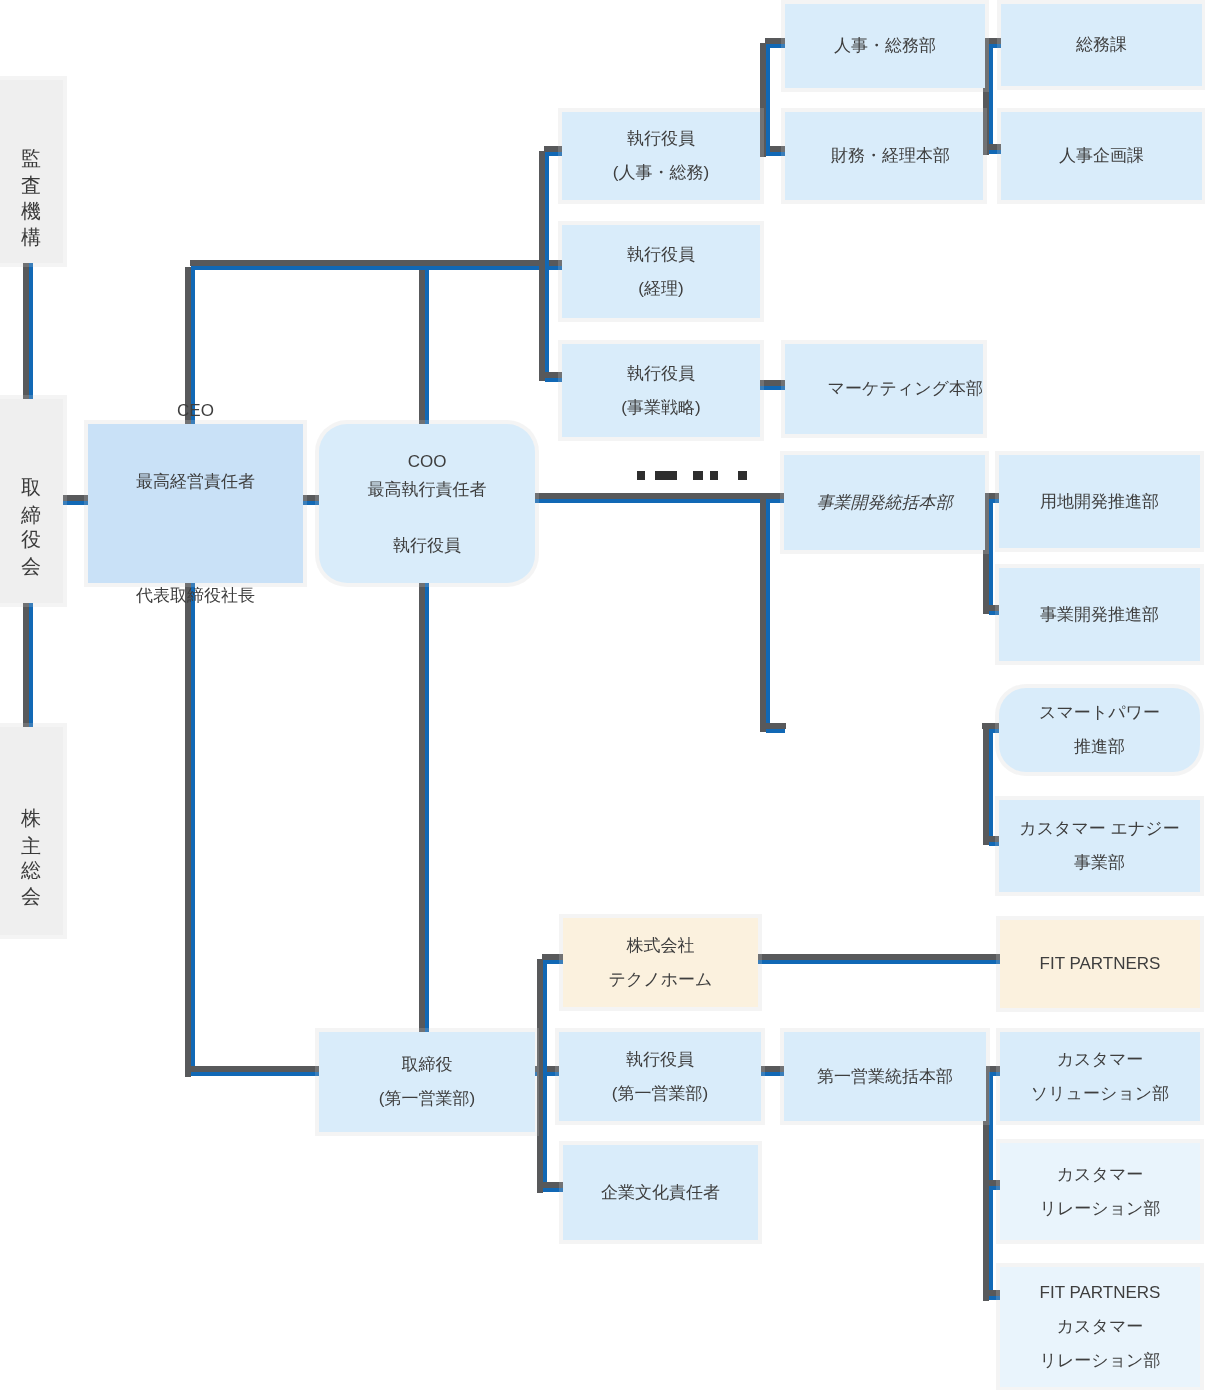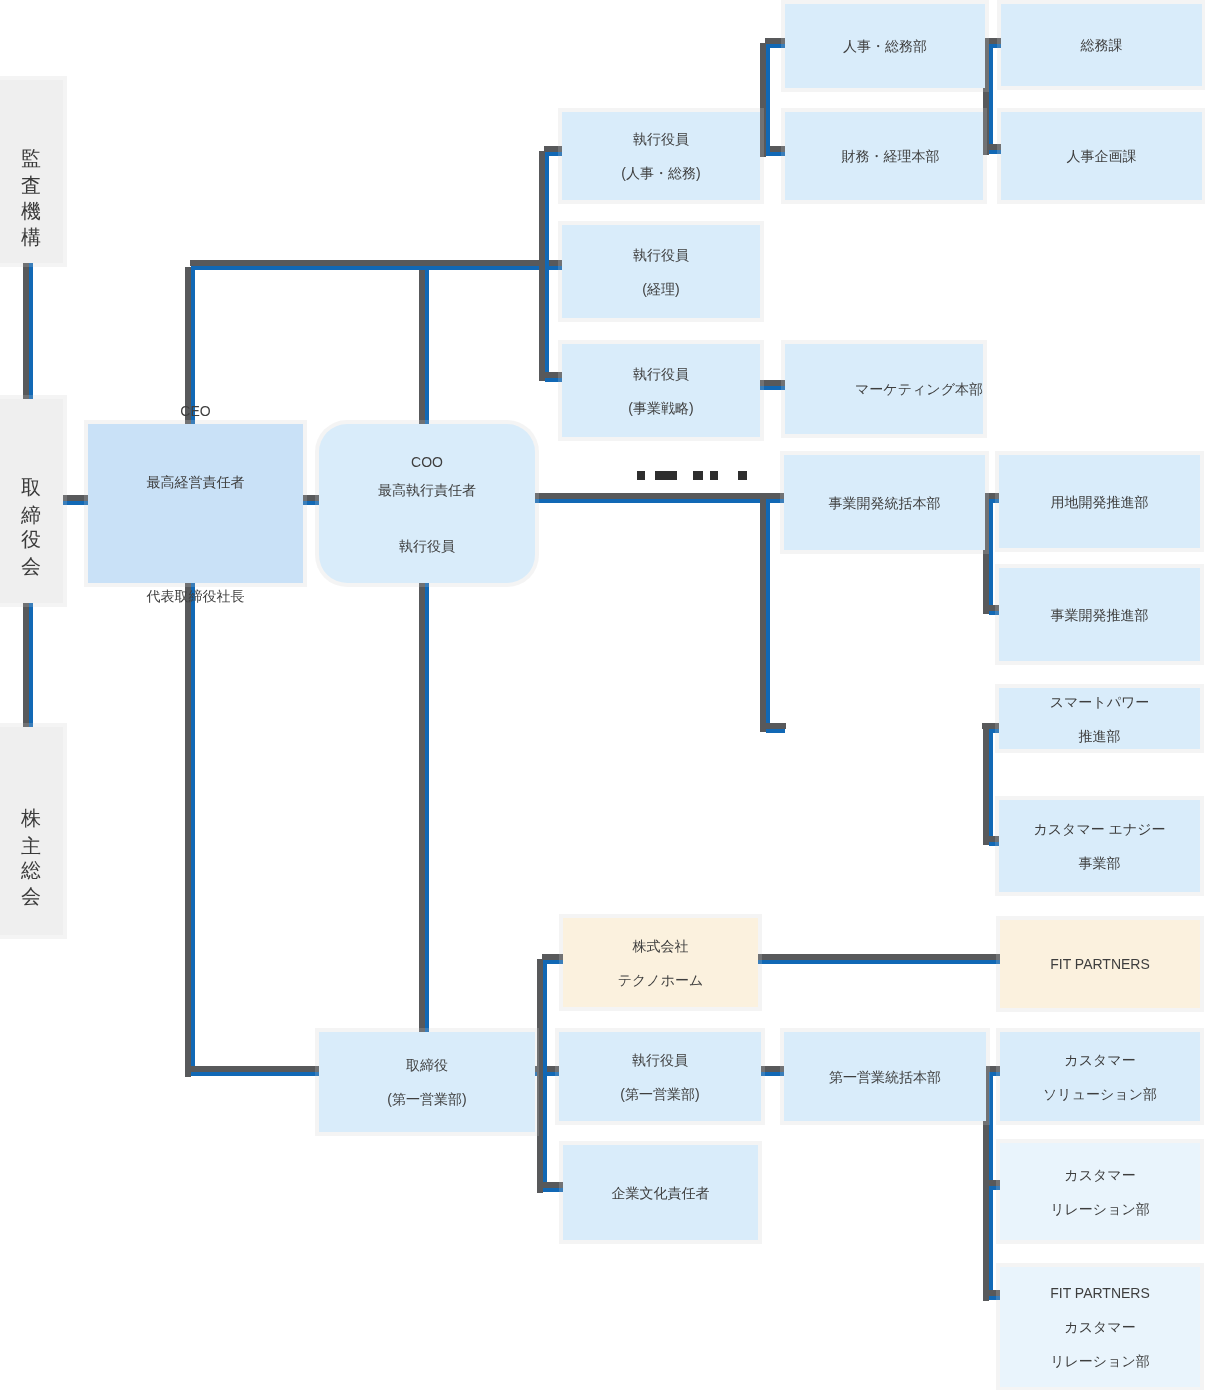--- a/index.html
+++ b/index.html
@@ -13,21 +13,21 @@
     width:1205px;height:1390px;
     background:var(--bg,#ffffff);
     overflow:hidden;
   }
   
   .node{
     position:absolute;
     display:flex;flex-direction:column;
     justify-content:center;align-items:center;
     text-align:center;
-    font-size:14px;line-height:34px;
+    font-size:17px;line-height:34px;
     color:var(--text,#3e3e3e);
     box-shadow:0 0 0 4px rgba(205,205,205,0.22);
     box-sizing:border-box;
   }
   .node .line{width:100%;}
   .node .line:empty{height:28px;}
   .v-blue    {background:var(--box_blue,#d9ecfa);}
   .v-ceo     {background:var(--box_blue_dark,#c9e1f7);}
   .v-coo     {background:var(--box_blue,#d9ecfa);border-radius:28px;}
   .v-ceo .line,.v-coo .line{line-height:28px;}
@@ -140,30 +140,30 @@
     </div>
     <div class="node v-blue" style="left: 785px; top: 112px; width: 198px; height: 88px; padding-left: 13px;">
       <div class="line">財務・経理本部</div>
     </div>
     <div class="node v-blue" style="left: 1001px; top: 112px; width: 201px; height: 88px;">
       <div class="line">人事企画課</div>
     </div>
     <div class="node v-blue" style="left: 785px; top: 344px; width: 198px; height: 90px; text-align: right;">
       <div class="line">マーケティング本部</div>
     </div>
-    <div class="node v-blue" style="left: 784px; top: 455px; width: 201px; height: 95px;">
+    <div class="node v-blue" style="left: 784px; top: 455px; width: 201px; height: 95px; font-style: italic;">
       <div class="line">事業開発統括本部</div>
     </div>
     <div class="node v-blue" style="left: 999px; top: 455px; width: 201px; height: 93px;">
       <div class="line">用地開発推進部</div>
     </div>
     <div class="node v-blue" style="left: 999px; top: 568px; width: 201px; height: 93px;">
       <div class="line">事業開発推進部</div>
     </div>
-    <div class="node v-blue" style="left: 999px; top: 688px; width: 201px; height: 61px;">
+    <div class="node v-blue" style="left: 999px; top: 688px; width: 201px; height: 84px; border-radius: 27px;">
       <div class="line">スマートパワー</div>
       <div class="line">推進部</div>
     </div>
     <div class="node v-blue" style="left: 999px; top: 800px; width: 201px; height: 92px;">
       <div class="line">カスタマー エナジー</div>
       <div class="line">事業部</div>
     </div>
     <div class="node v-cream" style="left: 563px; top: 918px; width: 195px; height: 89px;">
       <div class="line">株式会社</div>
       <div class="line">テクノホーム</div>

